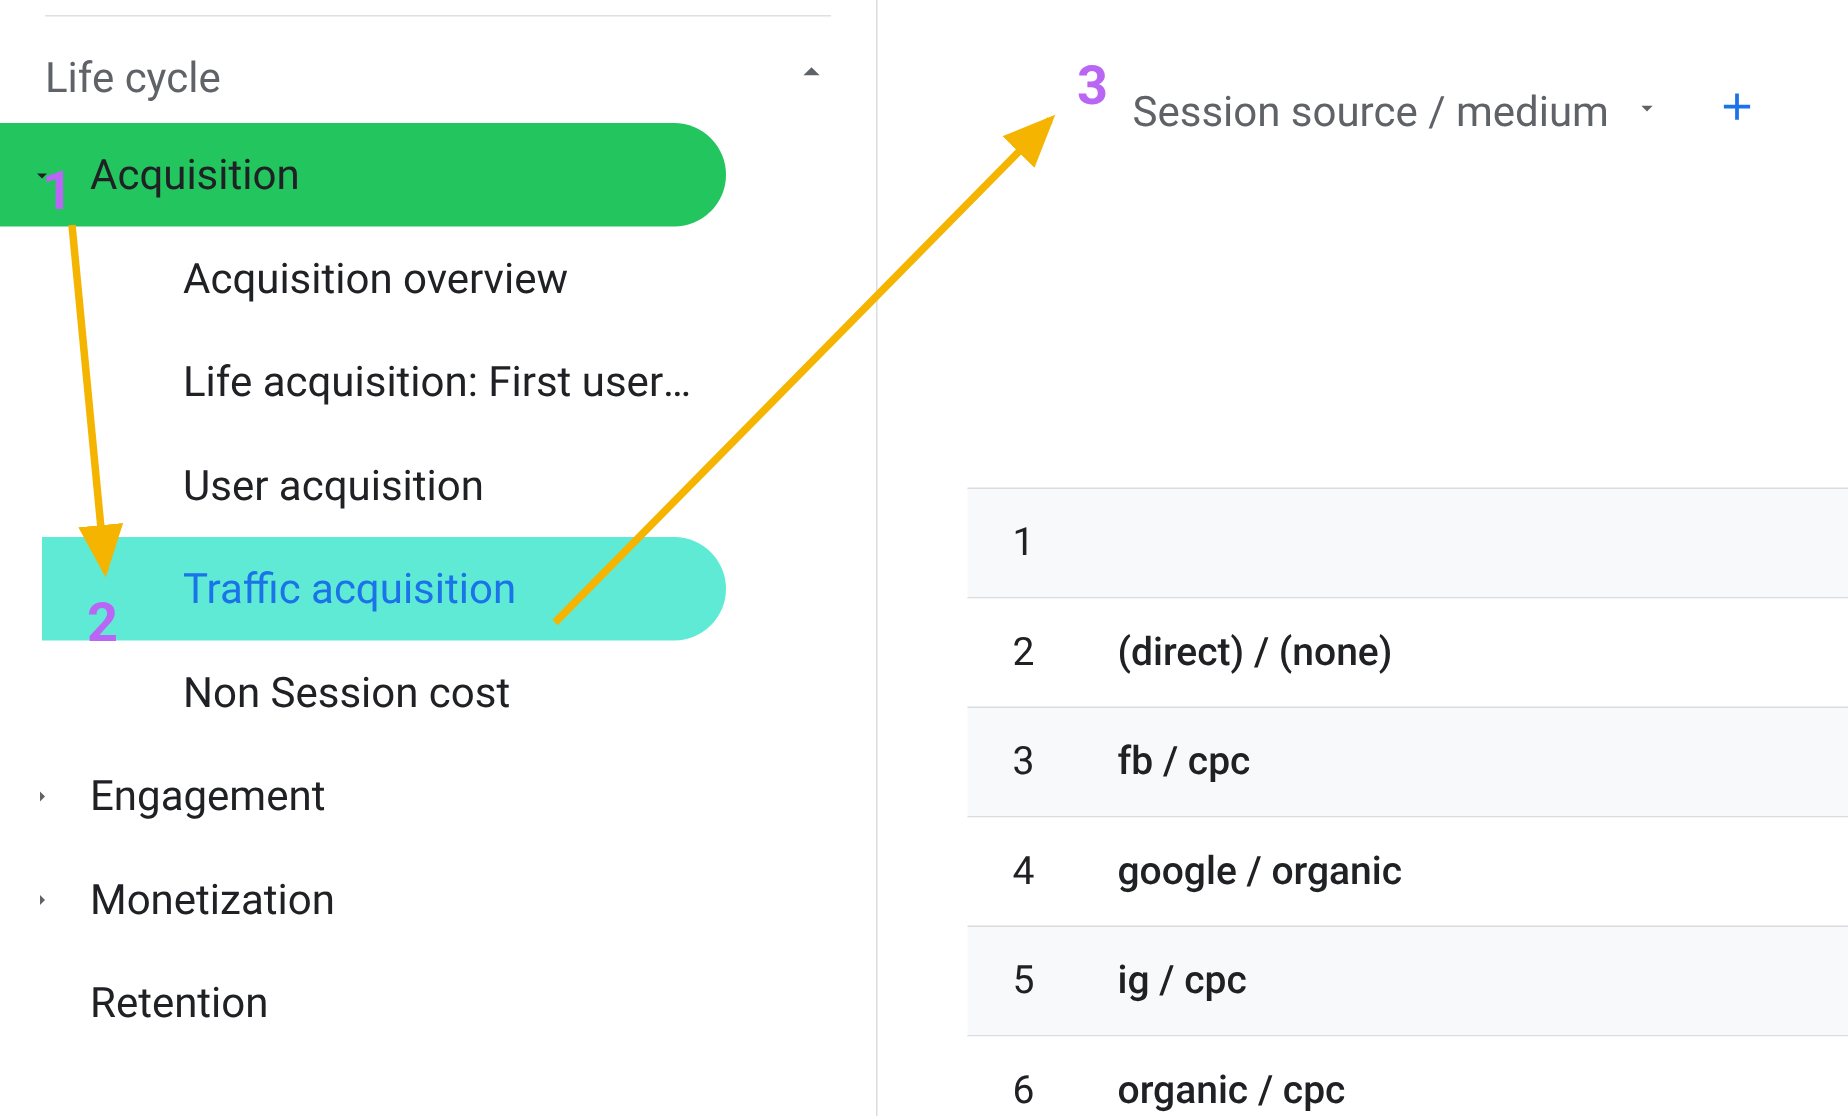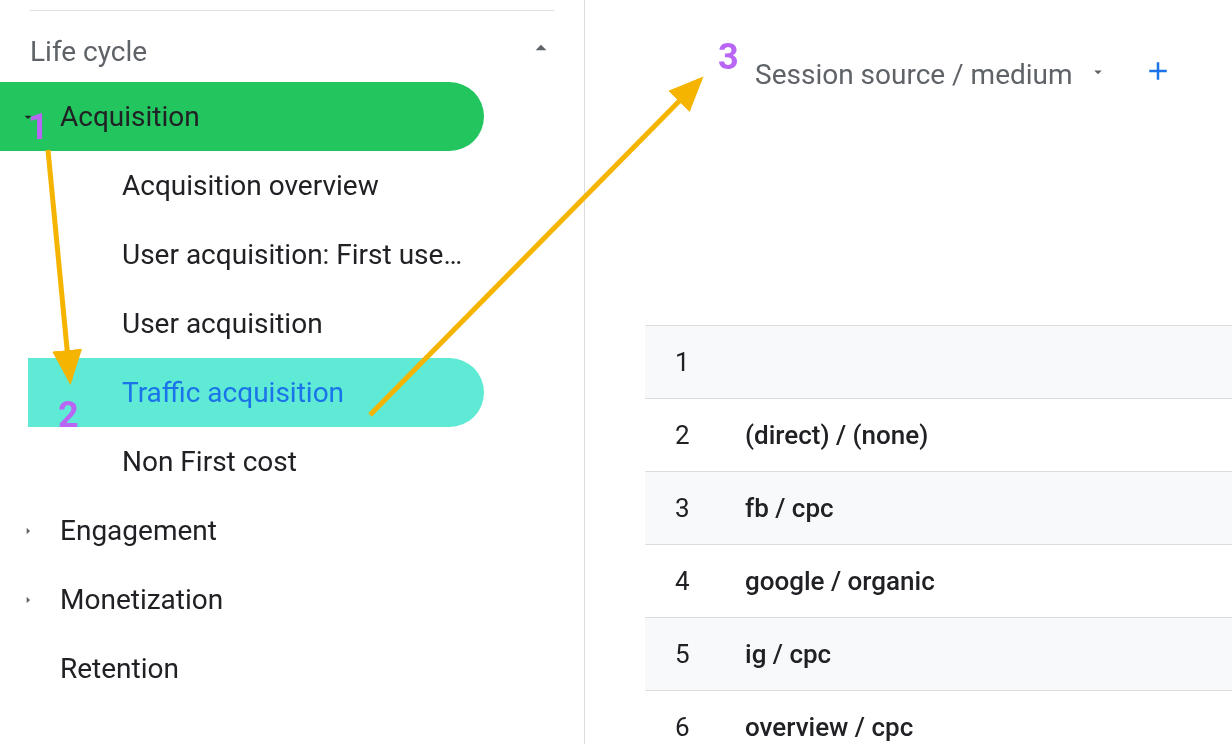--- a/index.html
+++ b/index.html
@@ -153,24 +153,24 @@
     <div class="nav-row expanded">
       <span class="arrow-col">
         <svg width="16" height="16" viewBox="0 0 24 24">
             <path d="M7 10l5 5 5-5z"></path>
           </svg>
       </span>
       <span>Acquisition</span>
     </div>
 
     <div class="sub-row">Acquisition overview</div>
-    <div class="sub-row">User acquisition: First user …</div>
+    <div class="sub-row">Life acquisition: First user …</div>
     <div class="sub-row">User acquisition</div>
     <div class="sub-row selected">Traffic acquisition</div>
-    <div class="sub-row">Non First cost</div>
+    <div class="sub-row">Non Session cost</div>
 
     <div class="nav-row">
       <span class="arrow-col">
         <svg width="16" height="16" viewBox="0 0 24 24">
             <path d="M10 7l5 5-5 5z"></path>
           </svg>
       </span>
       <span>Engagement</span>
     </div>
 
@@ -219,21 +219,21 @@
       <div class="trow">
         <span class="tidx">4</span>
         <span class="tval">google / organic</span>
       </div>
       <div class="trow">
         <span class="tidx">5</span>
         <span class="tval">ig / cpc</span>
       </div>
       <div class="trow">
         <span class="tidx">6</span>
-        <span class="tval">overview / cpc</span>
+        <span class="tval">organic / cpc</span>
       </div>
     </div>
   </div>
 </div>
 
 <div class="ann" style="top:106px; left:28px;">1</div>
 <div class="ann" style="top:394px; left:58px;">2</div>
 <div class="ann" style="top:36px; left:718px;">3</div>
 
 <svg class="arrow-svg">

